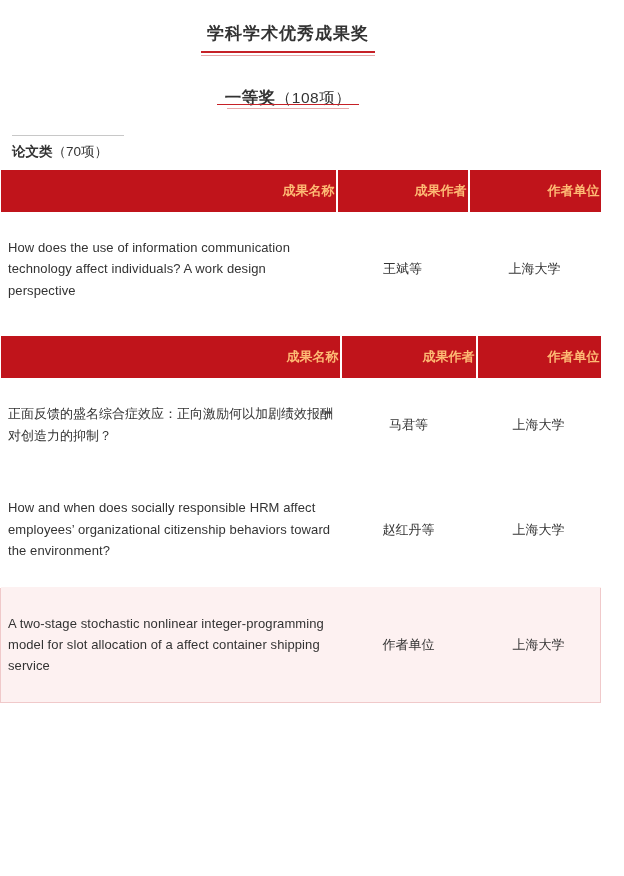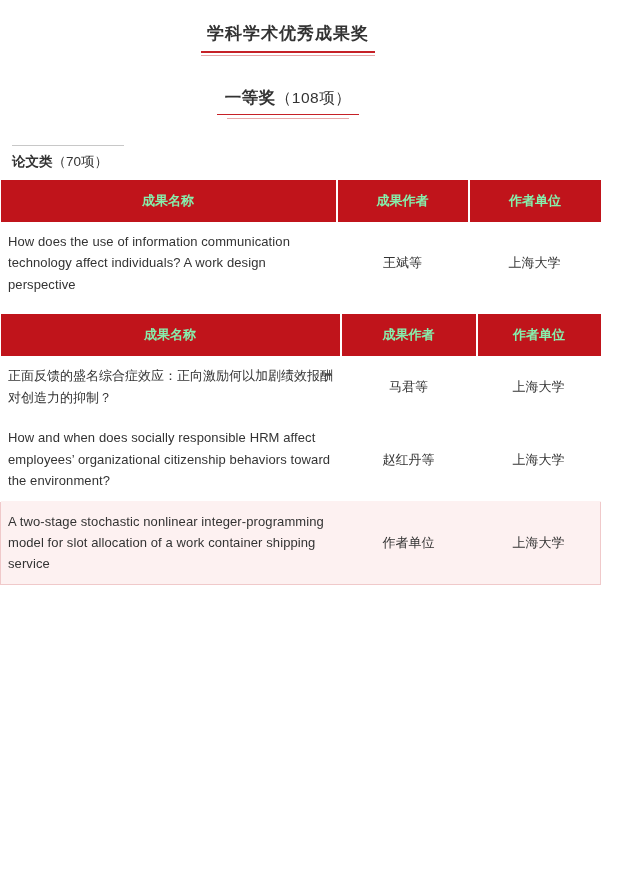--- a/index.html
+++ b/index.html
@@ -47,21 +47,20 @@
   }
 
   
   .level-wrap {
     text-align: center;
     margin-top: 34px;
   }
   .level-inner {
     display: inline-block;
     position: relative;
-    padding-bottom: 10px;
   }
   .level-title {
     font-size: 15.5px;
     color: #333333;
     letter-spacing: 0.5px;
   }
   .level-title .big {
     font-weight: bold;
     font-size: 16.5px;
   }
@@ -113,36 +112,36 @@
 
   
   .tbl {
     width: 600px;
     margin: 9px auto 0 auto;
     border-collapse: collapse;
     table-layout: fixed;
   }
   .tbl thead th {
     background: #c0141b;
-    color: #86efac;
+    color: #fdba74;
     font-size: 13px;
     font-weight: bold;
     height: 39px;
-    text-align: center;
+    text-align: right;
     vertical-align: middle;
     border-right: 2px solid #ffffff;
   }
   .tbl thead th:last-child {
     border-right: none;
   }
   .tbl td {
     font-size: 13px;
     color: #333333;
     vertical-align: middle;
-    padding: 9px 7px;
+    padding: 25px 7px;
     line-height: 1.65;
     border: 1px solid transparent;
   }
   .tbl td.c-name {
     text-align: left;
   }
   .tbl td.c-author,
   .tbl td.c-org {
     text-align: center;
   }
@@ -229,20 +228,20 @@
         <td class="c-name">正面反馈的盛名综合症效应：正向激励何以加剧绩效报酬对创造力的抑制？</td>
         <td class="c-author">马君等</td>
         <td class="c-org">上海大学</td>
       </tr>
       <tr>
         <td class="c-name en">How and when does socially responsible HRM affect employees’ organizational citizenship behaviors toward the environment?</td>
         <td class="c-author">赵红丹等</td>
         <td class="c-org">上海大学</td>
       </tr>
       <tr class="alt">
-        <td class="c-name en">A two-stage stochastic nonlinear integer-programming model for slot allocation of a work container shipping service</td>
+        <td class="c-name en">A two-stage stochastic nonlinear integer-programming model for slot allocation of a affect container shipping service</td>
         <td class="c-author">作者单位</td>
         <td class="c-org">上海大学</td>
       </tr>
     </tbody>
   </table>
 
 </div>
 
 </body></html>

